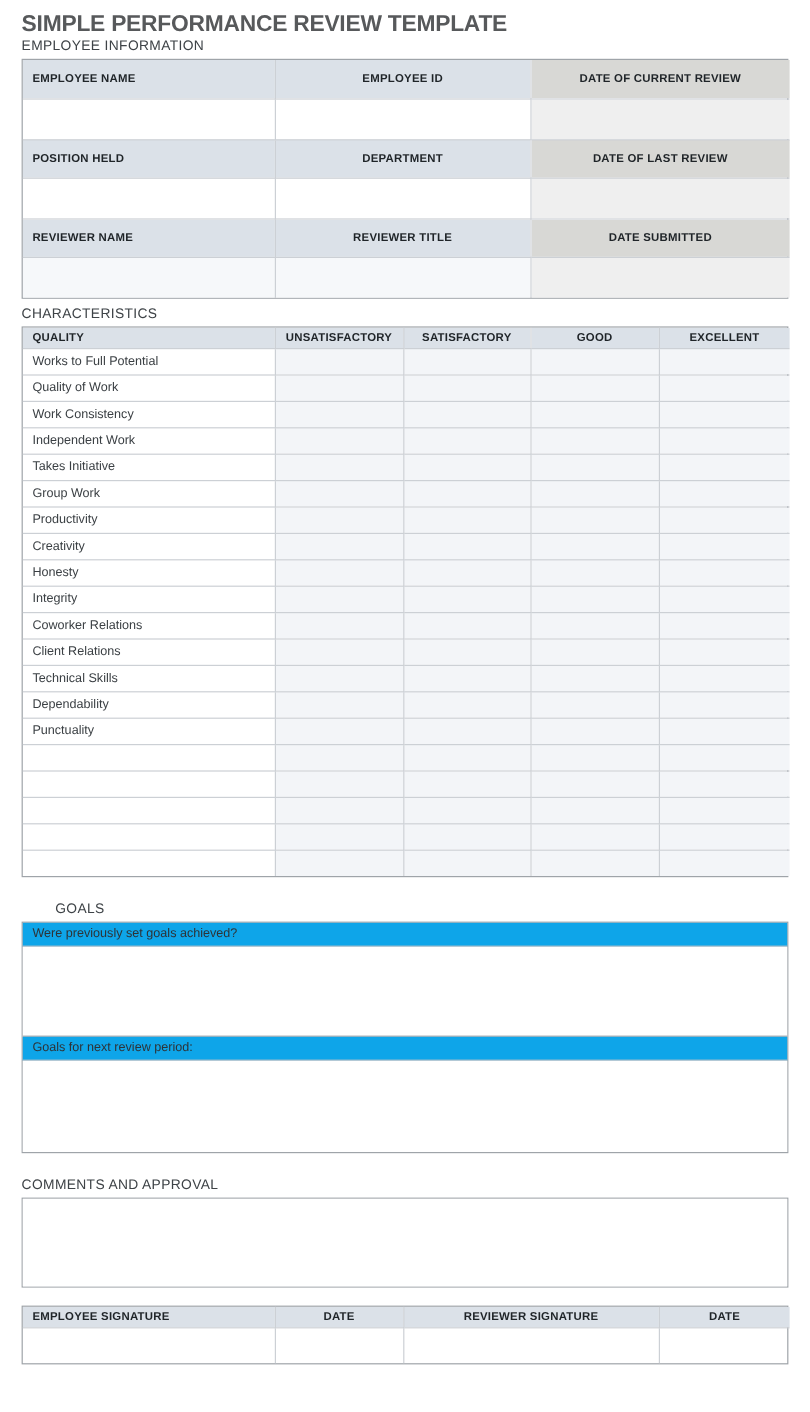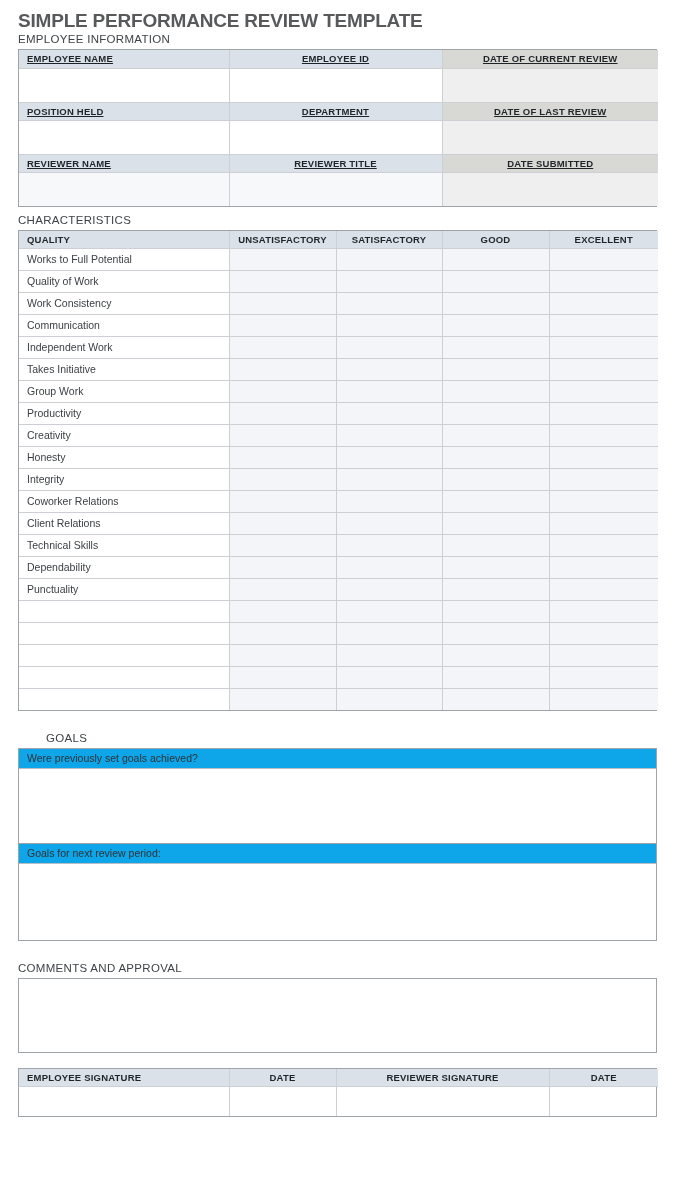--- a/index.html
+++ b/index.html
@@ -49,21 +49,21 @@
     font-size: 9.5px;
     color: #1f2428;
     letter-spacing: 0.2px;
     white-space: nowrap;
   }
   .hd-gray { background: #d8d8d5; }
   .t-left { text-align: left; }
   .t-center { text-align: center; }
 
   
-  .emp-table tr.hdr td { height: 18px; text-decoration: underline; }
+  .emp-table tr.hdr td { height: 32px; }
   .emp-table tr.inp td { height: 34px; }
   .cell-date { background: #efefef; }
   .cell-light { background: #f6f8fa; }
 
   
   .char-table tr.hdr td { height: 17px; }
   .char-table tr.row td { height: 22px; }
   .char-table td.qual {
     font-size: 10.5px;
     color: #3a3f43;
@@ -174,27 +174,20 @@
             <td class="rate"></td>
           </tr>
       <tr class="row">
             <td class="qual">Work Consistency</td>
             <td class="rate"></td>
             <td class="rate"></td>
             <td class="rate"></td>
             <td class="rate"></td>
           </tr>
       <tr class="row">
-            <td class="qual">Communication</td>
-            <td class="rate"></td>
-            <td class="rate"></td>
-            <td class="rate"></td>
-            <td class="rate"></td>
-          </tr>
-      <tr class="row">
             <td class="qual">Independent Work</td>
             <td class="rate"></td>
             <td class="rate"></td>
             <td class="rate"></td>
             <td class="rate"></td>
           </tr>
       <tr class="row">
             <td class="qual">Takes Initiative</td>
             <td class="rate"></td>
             <td class="rate"></td>

